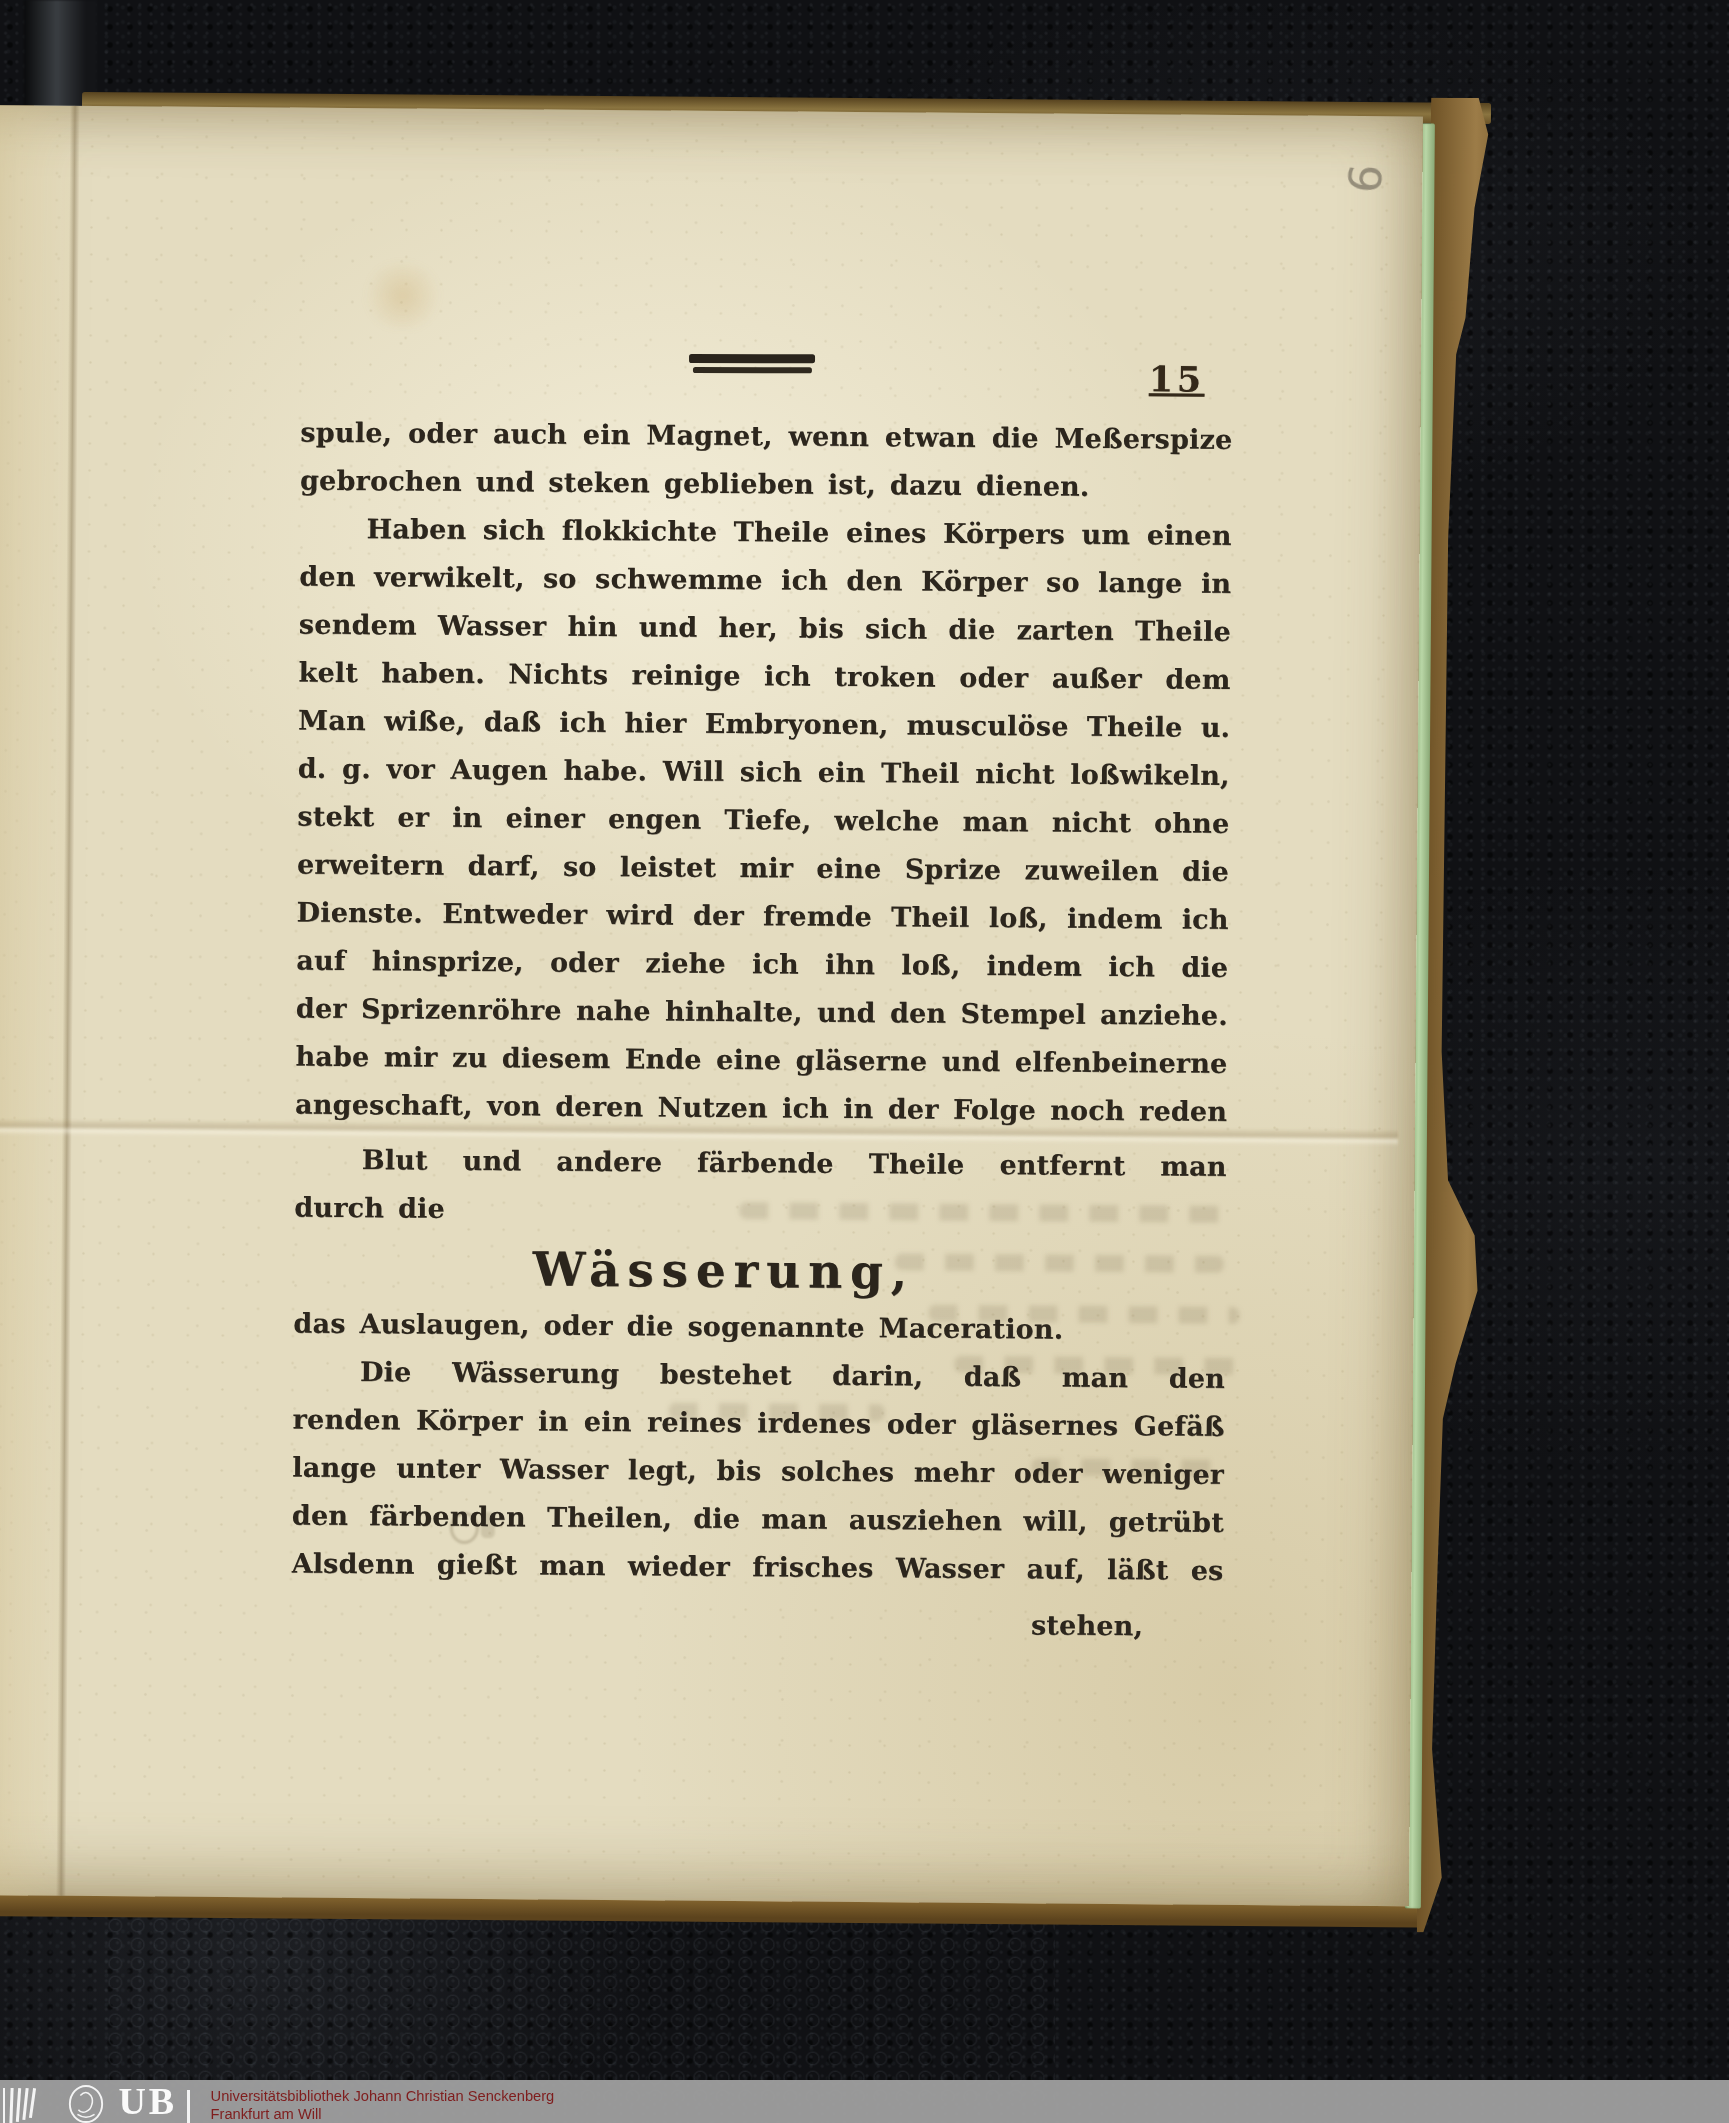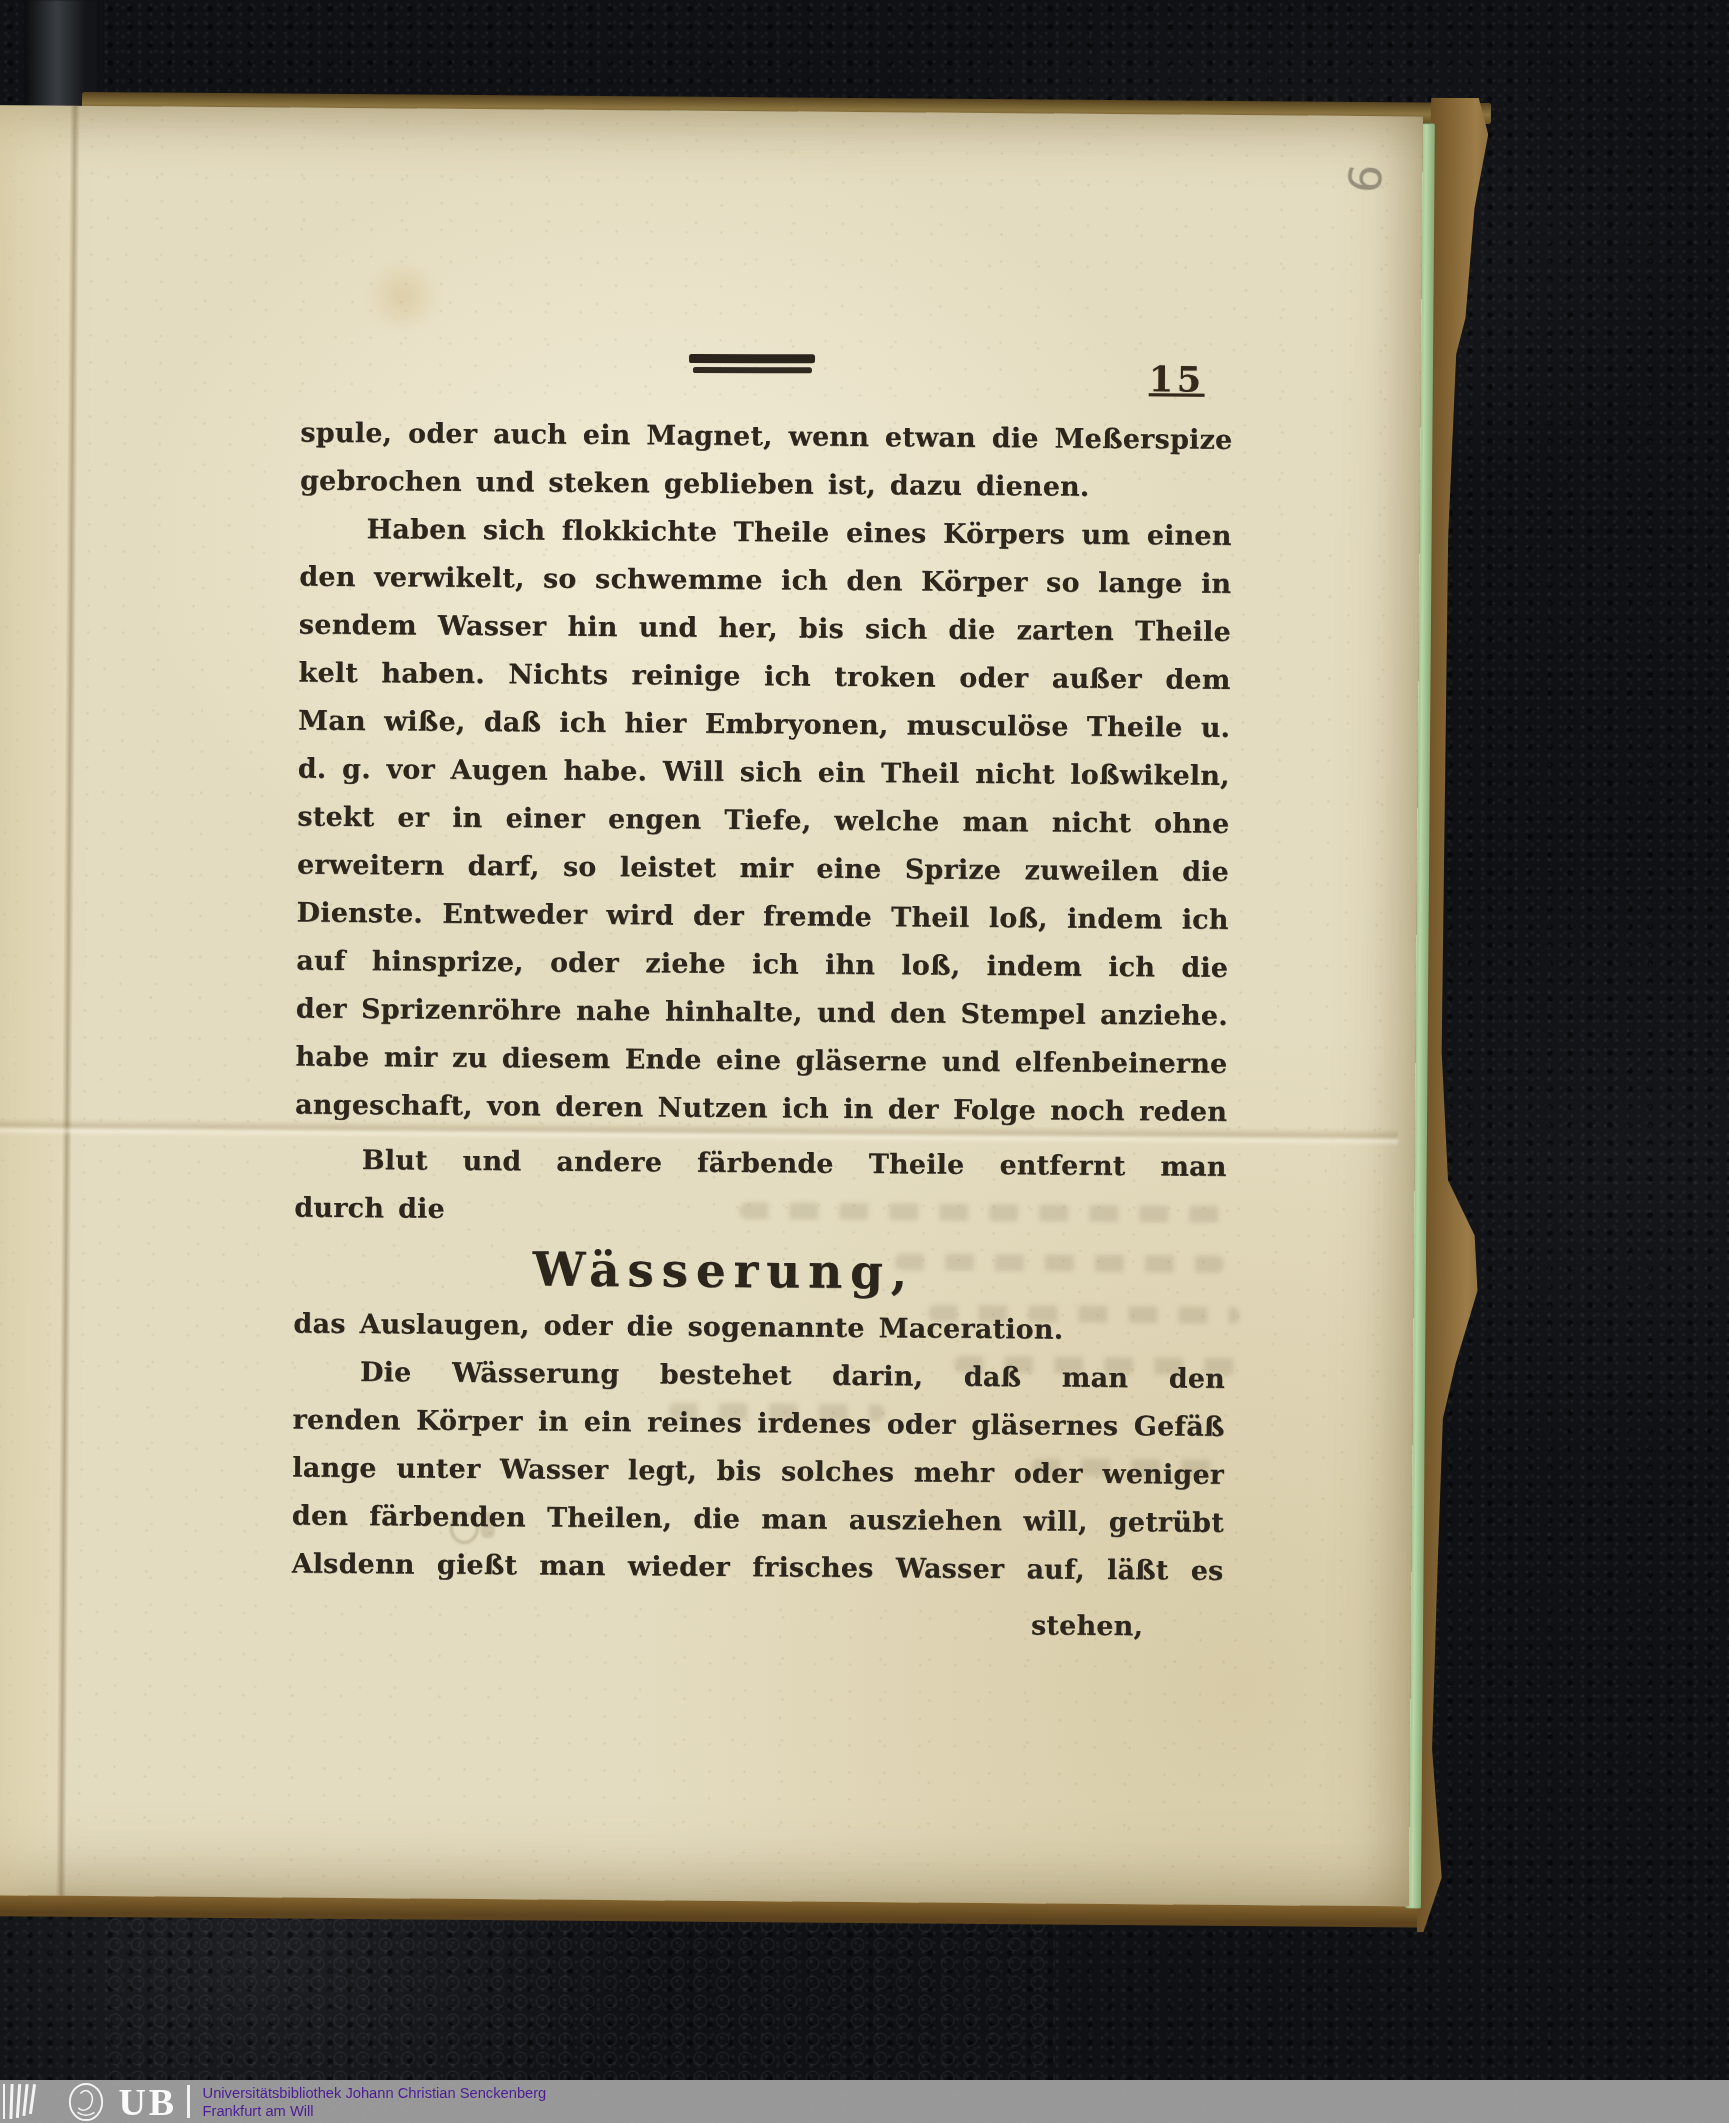--- a/index.html
+++ b/index.html
@@ -150,37 +150,37 @@
     margin-top:3.5px;height:64px;line-height:64px;text-align:center;
     font-size:47px;letter-spacing:7.8px;transform:translateX(-36px);
     color:#2b251c;
   }
   .catchword{margin-top:8.6px;height:48px;line-height:48px;text-align:right;padding-right:80px;}
 
   
   .wmbar{
     position:absolute;left:0;top:2080px;width:1729px;height:43px;
     background:rgba(158,158,158,0.96);z-index:30;
-    display:flex;align-items:center;
+    display:flex;align-items:flex-end;
     font-family:"Liberation Sans", sans-serif;
   }
   .fan{position:relative;width:38px;height:36px;margin-left:2.6px;flex:none;}
   .fan span{position:absolute;top:0.9px;width:2.6px;background:#f4f4f4;}
   .fan span:nth-child(1){left:0;height:35px;}
   .fan span:nth-child(2){left:7px;height:35px;transform:rotate(2deg);}
   .fan span:nth-child(3){left:14px;height:34px;transform:rotate(4deg);}
   .fan span:nth-child(4){left:21px;height:32px;transform:rotate(6deg);}
   .fan span:nth-child(5){left:28px;height:30px;transform:rotate(8deg);}
   .portrait{width:42px;height:38px;margin-left:24px;flex:none;}
   .ub{
     font-family:"Liberation Serif", serif;font-weight:700;
     font-size:38px;color:#fafafa;margin-left:12px;letter-spacing:2.6px;flex:none;
   }
   .wmsep{width:2.6px;height:33px;background:#f2f2f2;margin-left:10.4px;flex:none;}
-  .wmtext{margin-left:13px;color:#4c1d95;font-size:14.7px;line-height:18px;}
+  .wmtext{margin-left:21px;color:#7f1d1d;font-size:14.7px;line-height:18px;}
 </style>
 </head>
 <body>
 
 <div class="leather"></div>
 <div class="leather-veins"></div>
 <div class="spine-fold"></div>
 
 <div class="book">
   <div class="edge-top"></div>

